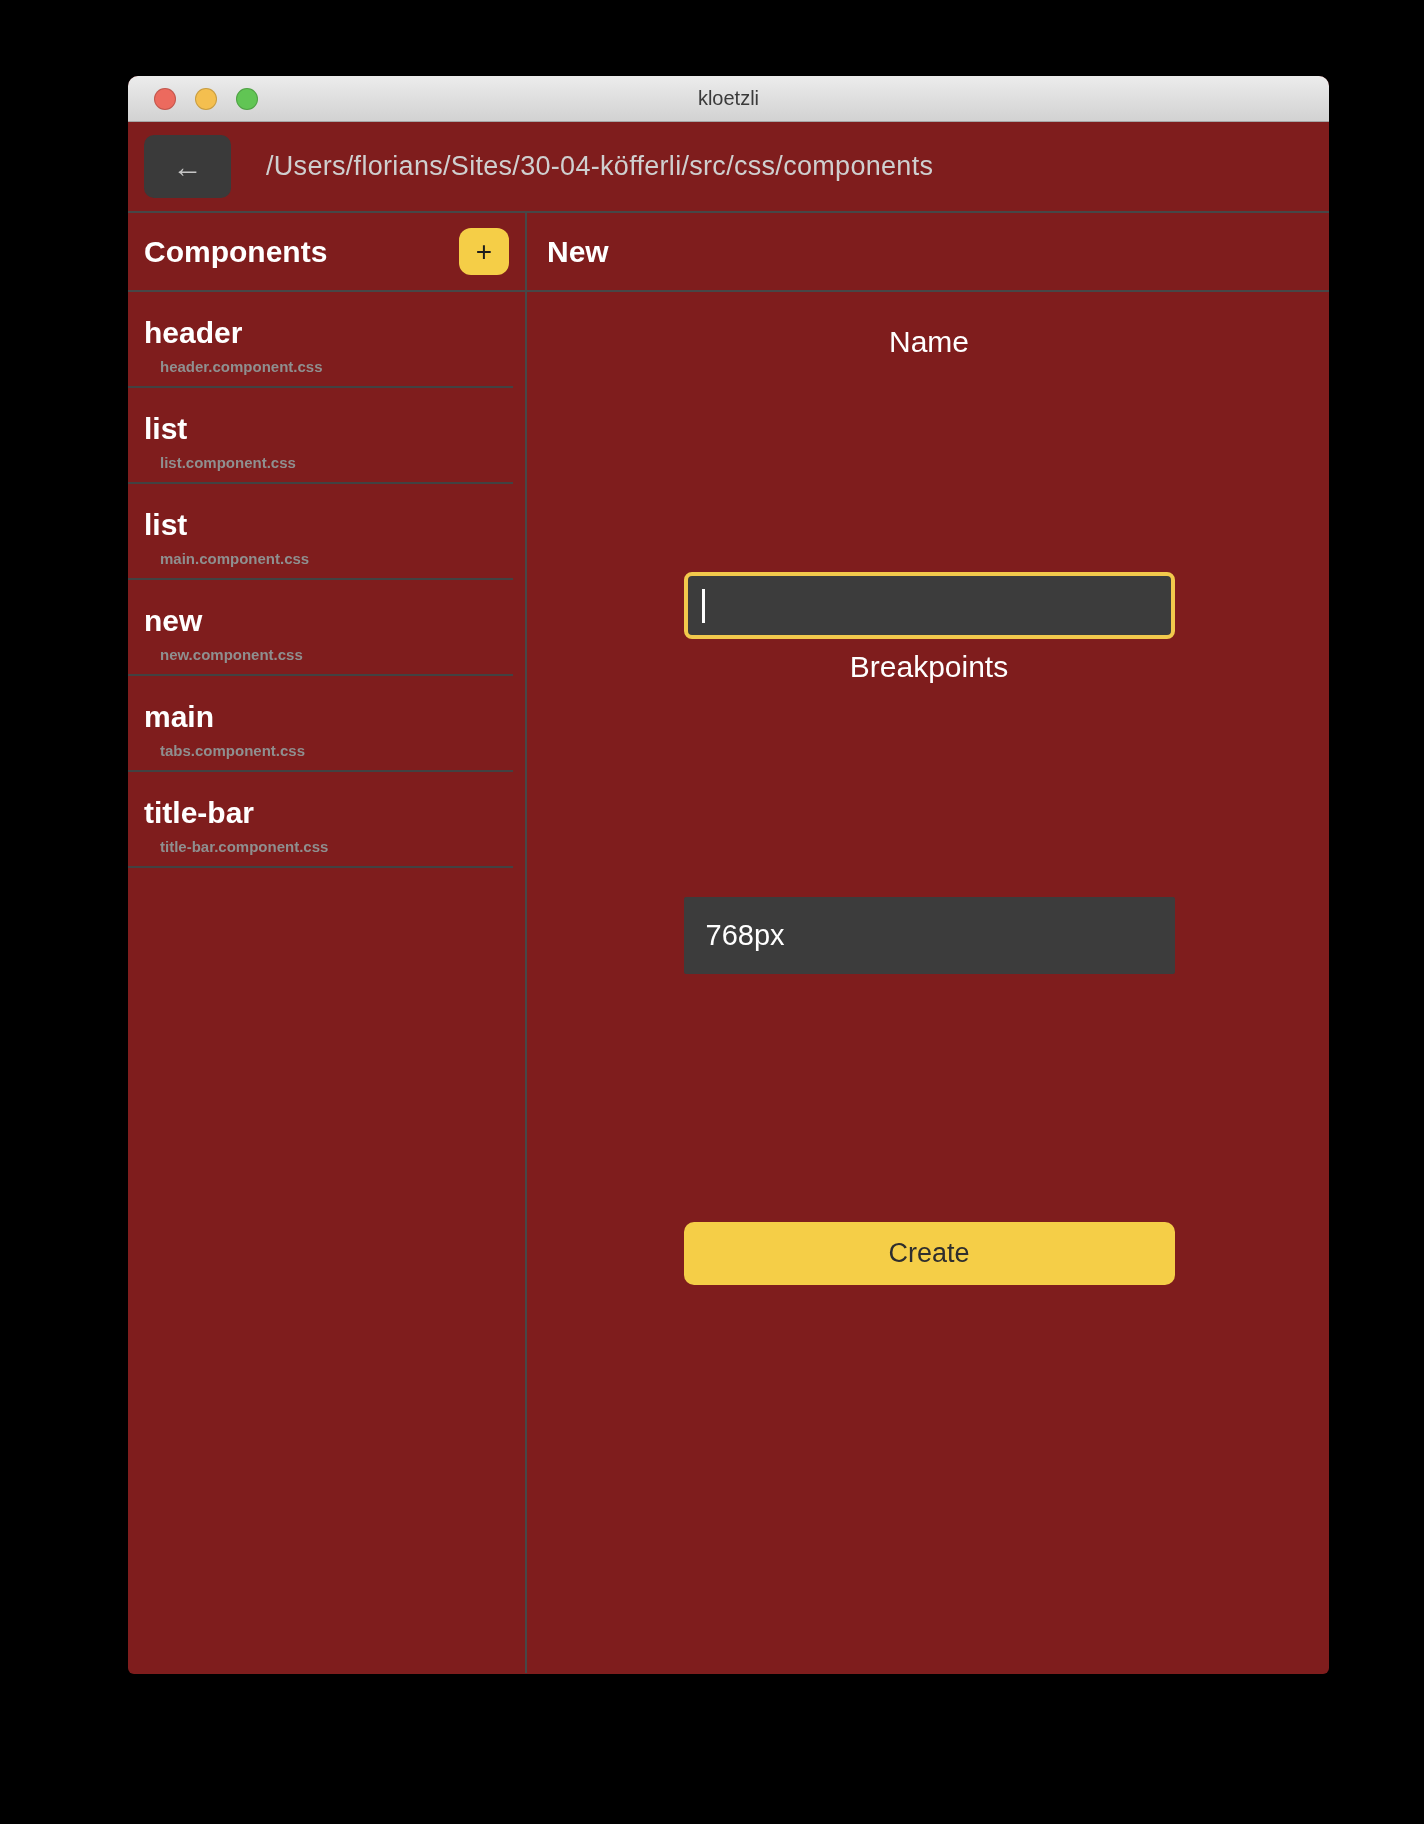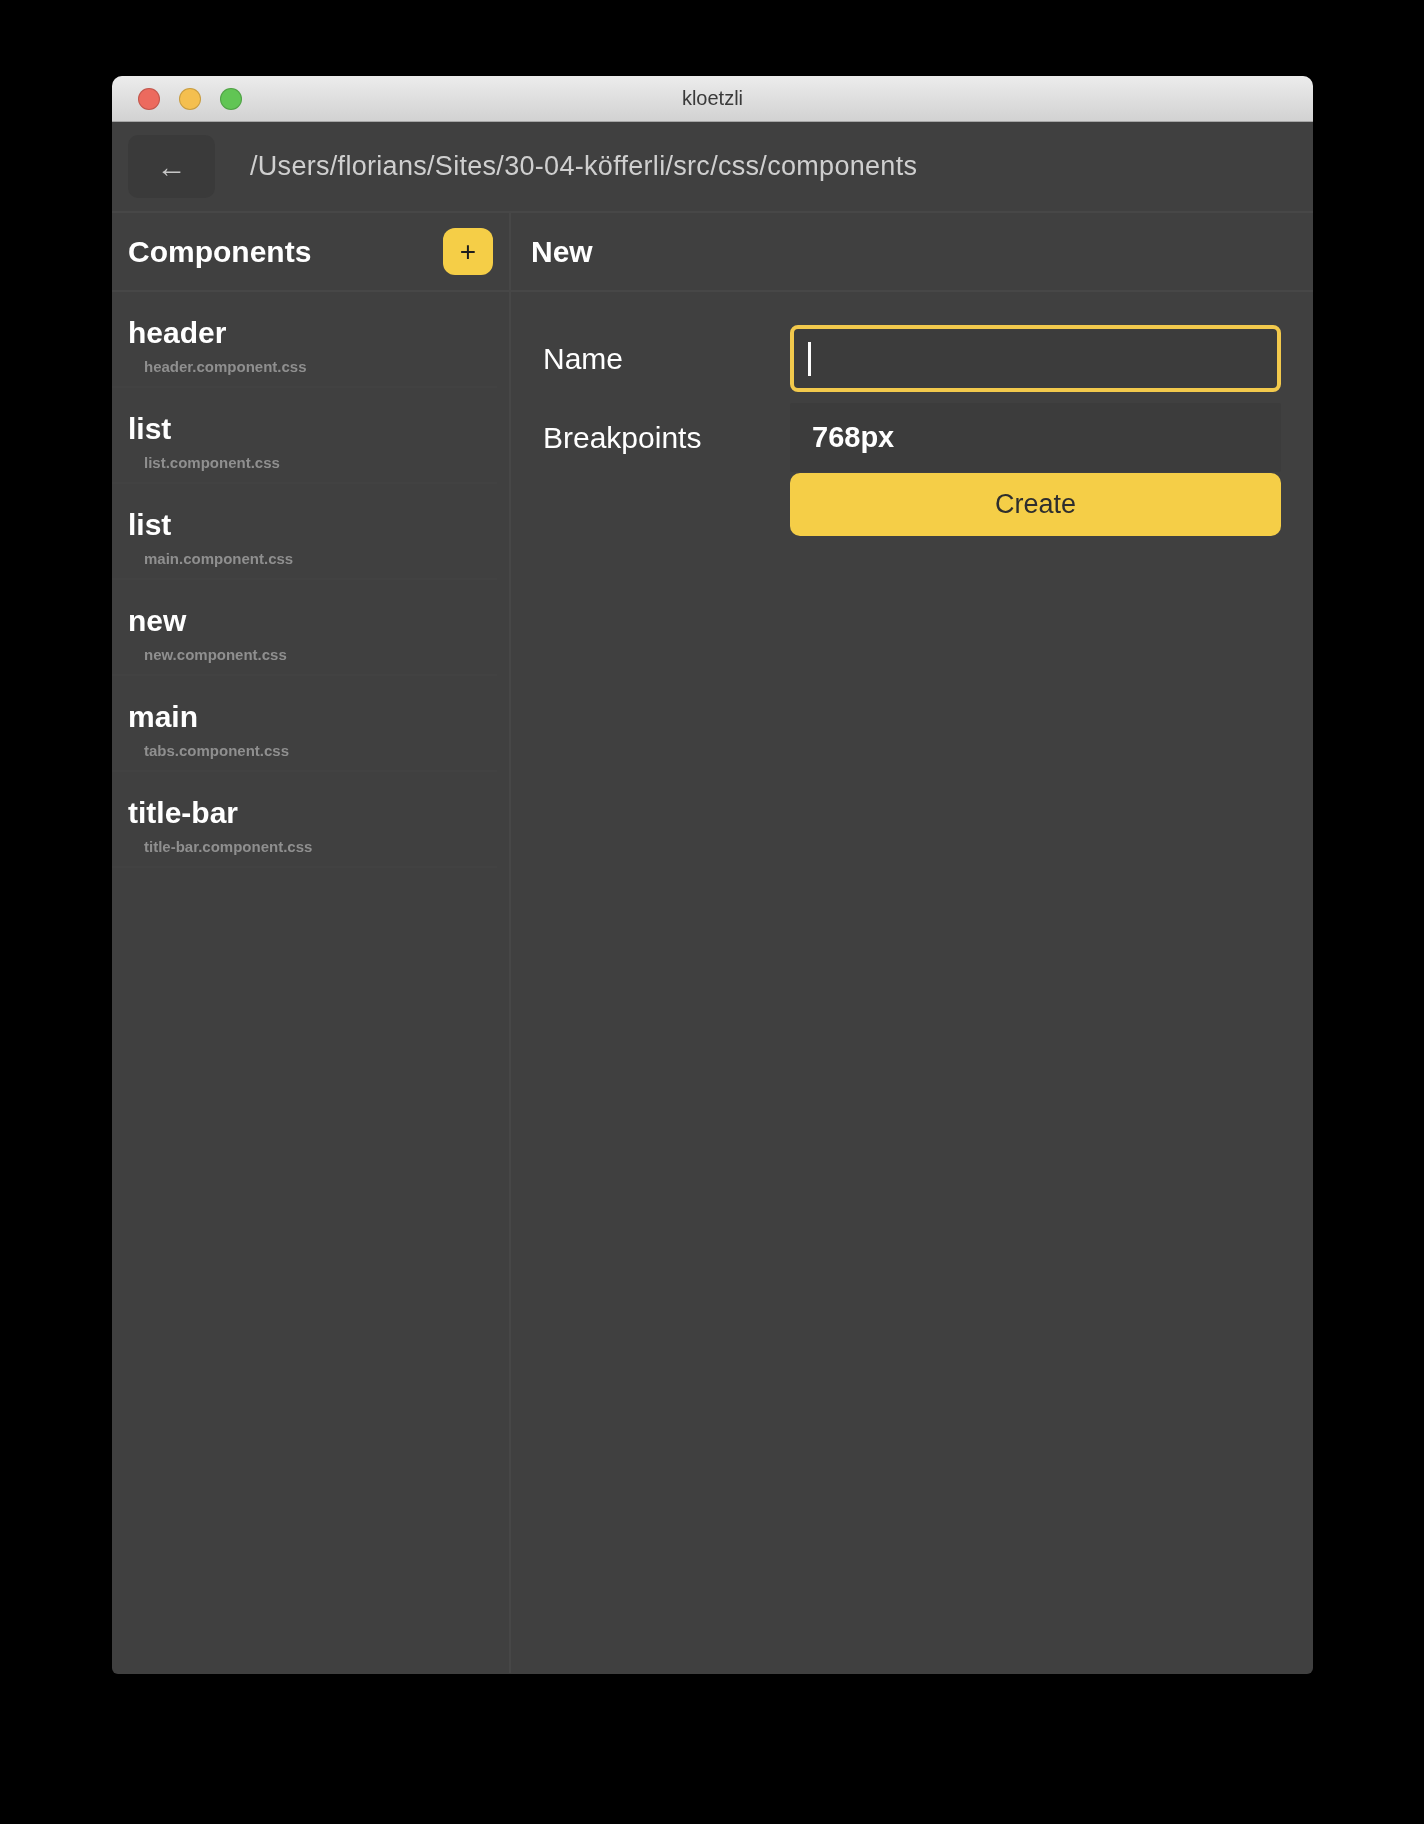--- a/index.html
+++ b/index.html
@@ -1,20 +1,20 @@
 <!DOCTYPE html>
 <html><head>
 <meta charset="utf-8">
 <style>
   * { margin:0; padding:0; box-sizing:border-box; }
   html,body { width:1424px; height:1824px; background:#000; overflow:hidden;
               font-family:"Liberation Sans","DejaVu Sans",sans-serif; }
 
-  .window { position:absolute; left:112px; top:76px; width:1201px; height:1598px;
-            background:#404040; border-radius:10px 10px 6px 6px; overflow:hidden; }
+  .window { position:absolute; left:128px; top:76px; width:1201px; height:1598px;
+            background:#7f1d1d; border-radius:10px 10px 6px 6px; overflow:hidden; }
 
   
   .titlebar { position:relative; height:46px;
               background:linear-gradient(#ececec,#d2d2d2);
               border-bottom:1px solid #a6a6a6;
               display:flex; align-items:center; justify-content:center; }
   .titlebar-title { font-size:20px; color:#3a3a3a; }
   .lights { position:absolute; left:26px; top:0; height:100%;
             display:flex; align-items:center; gap:19px; }
   .light { width:22px; height:22px; border-radius:50%;
@@ -49,32 +49,32 @@
                    padding:24px 0 0 16px; cursor:pointer;font-weight:bold; }
   .component-row .c-name { display:block; font-size:30px; color:#fff; line-height:34px; }
   .component-row .c-file { display:block; font-size:15px; color:#8f8f8f; line-height:27px; margin-top:3px;margin-left:16px; }
 
   .main-header { height:79px; display:flex; align-items:center; padding-left:20px;
                  border-bottom:2px solid #474747; }
   .main-title { font-size:30px; font-weight:bold; color:#fff; }
 
   
   .form { padding:33px 30px 0 32px; }
-  .form-row { display:flex; align-items:center; }
+  .form-row { display:flex; align-items:center;flex-direction:column; }
   .form-label { flex:0 0 247px; font-size:30px; color:#fff; }
   .field-wrap { position:relative; width:491px; }
 
   .name-input { width:491px; height:67px; background:#3c3c3c;
                 border:4px solid #f2c94c; border-radius:8px;
                 color:#fff; font-size:29px; padding:0 18px; outline:none; }
   .caret { position:absolute; left:18px; top:50%; transform:translateY(-50%);
            width:3px; height:34px; background:#fdfdfd; }
 
-  .bp-input { width:491px; height:69px; background:#3c3c3c; border:none;
-              border-radius:2px; color:#fff; font-size:29px; padding:0 22px; outline:none;font-weight:bold; }
+  .bp-input { width:491px; height:77px; background:#3c3c3c; border:none;
+              border-radius:2px; color:#fff; font-size:29px; padding:0 22px; outline:none; }
 
   .row-name { margin-bottom:11px; }
   .row-bp   { margin-bottom:1px; }
 
   .create-btn { width:491px; height:63px; background:#f5ce47; border:none;
                 border-radius:10px; font-size:27px; color:#2e2e2e; cursor:pointer; }
 </style>
 </head>
 <body>
 

